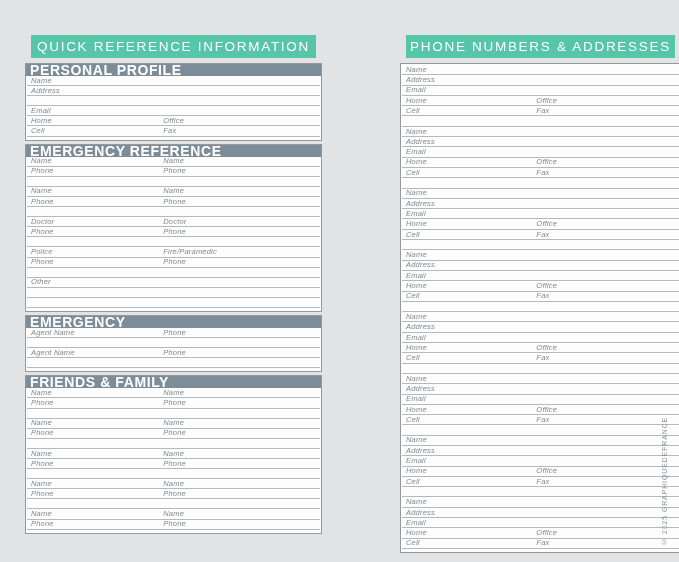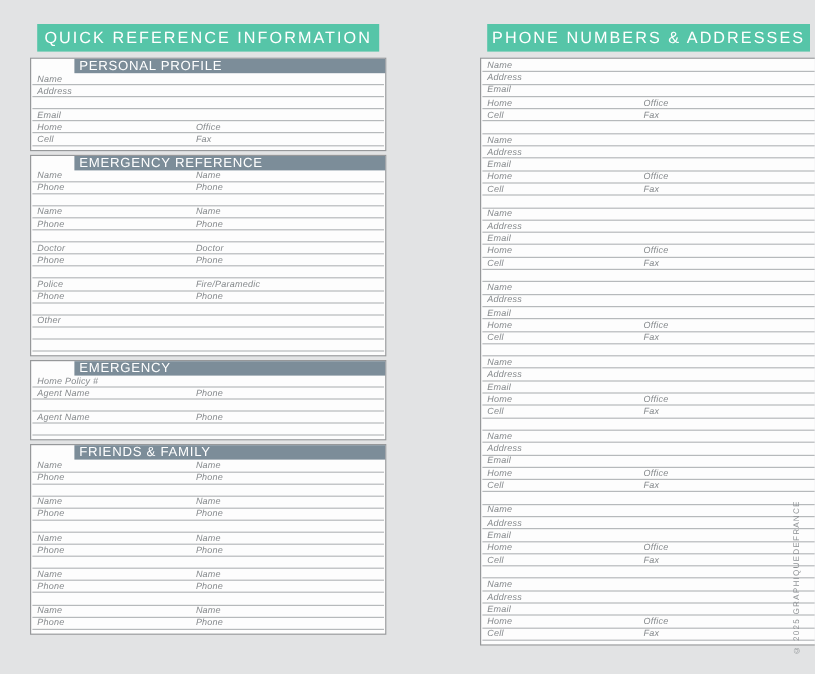--- a/index.html
+++ b/index.html
@@ -4,37 +4,37 @@
 <style>
   :root{
     --bg:#e2e3e4; --teal:#56c5a8; --slate:#7c8d99; --border:#96989a;
     --line:#b6b9bb; --label:#84888b; --white:#fdfdfd; --copyright:#8e9295;
   }
   html,body{margin:0;padding:0;}
   body{
     width:679px;height:562px;background:var(--bg);
     font-family:"Liberation Sans",sans-serif;position:relative;overflow:hidden;
   }
-  .page{position:absolute;top:20px;}
+  .page{position:absolute;top:35px;}
   .page.left{left:25px;width:297px;}
   .page.right{left:360px;width:281px;margin-left:40px;}
   .banner{
     margin:0 6px 5px 6px;height:23px;background:var(--teal);
     display:flex;align-items:center;justify-content:center;
     color:#fff;font-size:13.5px;letter-spacing:1.7px;font-weight:400;
     white-space:nowrap;
   }
   .box{
     background:var(--white);border:1px solid var(--border);
     margin-bottom:3px;padding-bottom:3px;box-sizing:border-box;
   }
   .bar{
     height:12px;background:var(--slate);color:#fff;
-    font-size:11px;font-weight:400;letter-spacing:0.6px;
-    display:flex;align-items:center;padding-left:4px;margin-left:36px;
+    font-size:14px;font-weight:700;letter-spacing:0.6px;
+    display:flex;align-items:center;padding-left:4px;
   }
   .row{
     position:relative;height:10.1px;box-sizing:border-box;
     border-bottom:1px solid var(--line);margin:0 1px;
   }
   .row.r{height:10.3px;}
   .lbl{
     position:absolute;left:4px;bottom:1px;
     font-style:italic;font-size:7.5px;line-height:1;
     color:var(--label);letter-spacing:0.2px;white-space:nowrap;
@@ -120,23 +120,20 @@
           <div class="row"></div>
           <div class="row">
             <span class="lbl">Other</span>
           </div>
           <div class="row"></div>
           <div class="row"></div>
         </div>
         <div class="box">
           <div class="bar">EMERGENCY</div>
           <div class="row">
-            <span class="lbl">Home Policy #</span>
-          </div>
-          <div class="row">
             <span class="lbl">Agent Name</span>
             <span class="lbl lbl2">Phone</span>
           </div>
           <div class="row"></div>
           <div class="row">
             <span class="lbl">Agent Name</span>
             <span class="lbl lbl2">Phone</span>
           </div>
           <div class="row"></div>
         </div>

